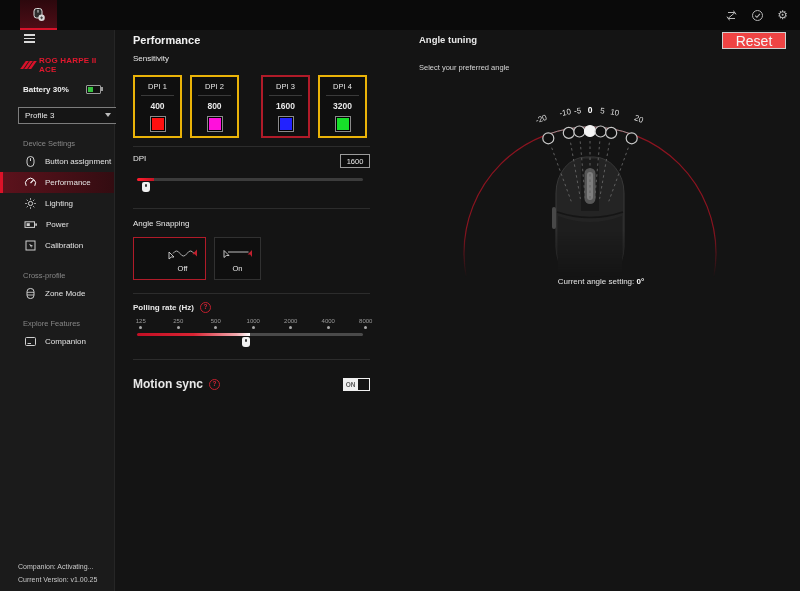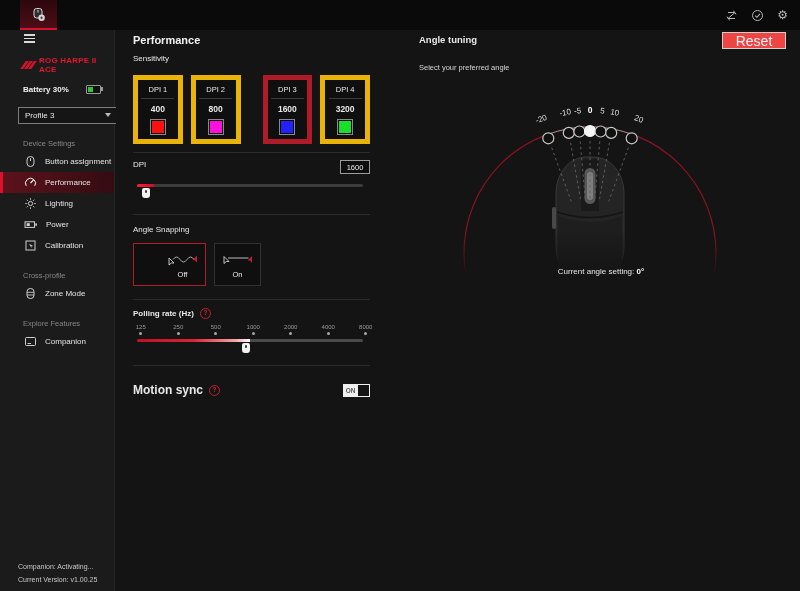--- a/index.html
+++ b/index.html
@@ -42,21 +42,21 @@
   .content{position:absolute;left:116px;top:30px;right:0;bottom:0;background:#141414;}
   .page-title{position:absolute;left:17px;top:4px;font-size:11px;font-weight:bold;color:#f2f2f2;}
   .reset-btn{position:absolute;left:606px;top:2px;width:62px;height:15px;border:1px solid #cfcfcf;background:#ef4444;
     color:#f5f5f5;font-size:14px;display:flex;align-items:center;justify-content:center;cursor:pointer;}
 
   .left-col{position:absolute;left:17px;top:24px;width:237px;}
   .sec-label{font-size:8px;color:#e8e8e8;}
   .h-div{height:1px;background:#2c2c2c;}
 
   .dpi-cards{display:flex;gap:8px;margin-top:12px;}
-  .dpi-card{width:45px;height:54px;border:5px solid #eab308;background:#0f0f0f;display:flex;flex-direction:column;align-items:center;padding-top:5px;cursor:pointer;}
+  .dpi-card{width:45px;height:54px;border:2px solid #eab308;background:#0f0f0f;display:flex;flex-direction:column;align-items:center;padding-top:5px;cursor:pointer;}
   .dpi-card.selected{border-color:#b01b29;margin-left:14px;}
   .dpi-card .lab{font-size:7.5px;color:#e8e8e8;}
   .dpi-card .cdiv{width:33px;height:1px;background:#3a3a3a;margin:4px 0 5px;}
   .dpi-card .val{font-size:8.5px;font-weight:bold;}
   .swatch{margin-top:5px;width:12px;height:12px;border:1px solid #8a8a8a;background:#000;padding:1px;box-sizing:content-box;}
   .swatch i{display:block;width:100%;height:100%;}
 
   .div1{margin-top:8px;}
   .dpi-row{margin-top:7px;display:flex;align-items:flex-start;justify-content:space-between;height:14px;}
   .dpi-row .lab{font-size:8px;}
@@ -95,21 +95,21 @@
   .toggle{margin-left:auto;width:27px;height:13px;background:#f0f0f0;border:1px solid #f0f0f0;display:flex;cursor:pointer;box-sizing:border-box;}
   .toggle-on{flex:1;display:flex;align-items:center;justify-content:center;font-size:6.5px;font-weight:bold;color:#5a5a5a;}
   .toggle-knob{width:11px;background:#141414;border-left:1px solid #f0f0f0;}
 
   
   .right-title{position:absolute;left:303px;top:4px;font-size:9.5px;font-weight:bold;}
   .right-sub{position:absolute;left:303px;top:33px;font-size:7.5px;color:#d6d6d6;}
   .dial{position:absolute;left:305px;top:65px;width:360px;height:212px;
     -webkit-mask-image:linear-gradient(180deg,#000 0%,#000 64%,rgba(0,0,0,0) 86%);
     mask-image:linear-gradient(180deg,#000 0%,#000 64%,rgba(0,0,0,0) 86%);}
-  .current-angle{position:absolute;left:305px;top:237px;width:360px;text-align:center;font-size:8px;color:#e5e5e5;}
+  .current-angle{position:absolute;left:305px;top:247px;width:360px;text-align:center;font-size:8px;color:#e5e5e5;}
   .current-angle b{color:#fff;}
   svg text{font-family:"Liberation Sans",sans-serif;}
 </style>
 </head>
 <body>
 
 <div class="stage">
 
   <div class="topbar">
     <div class="device-tab">

